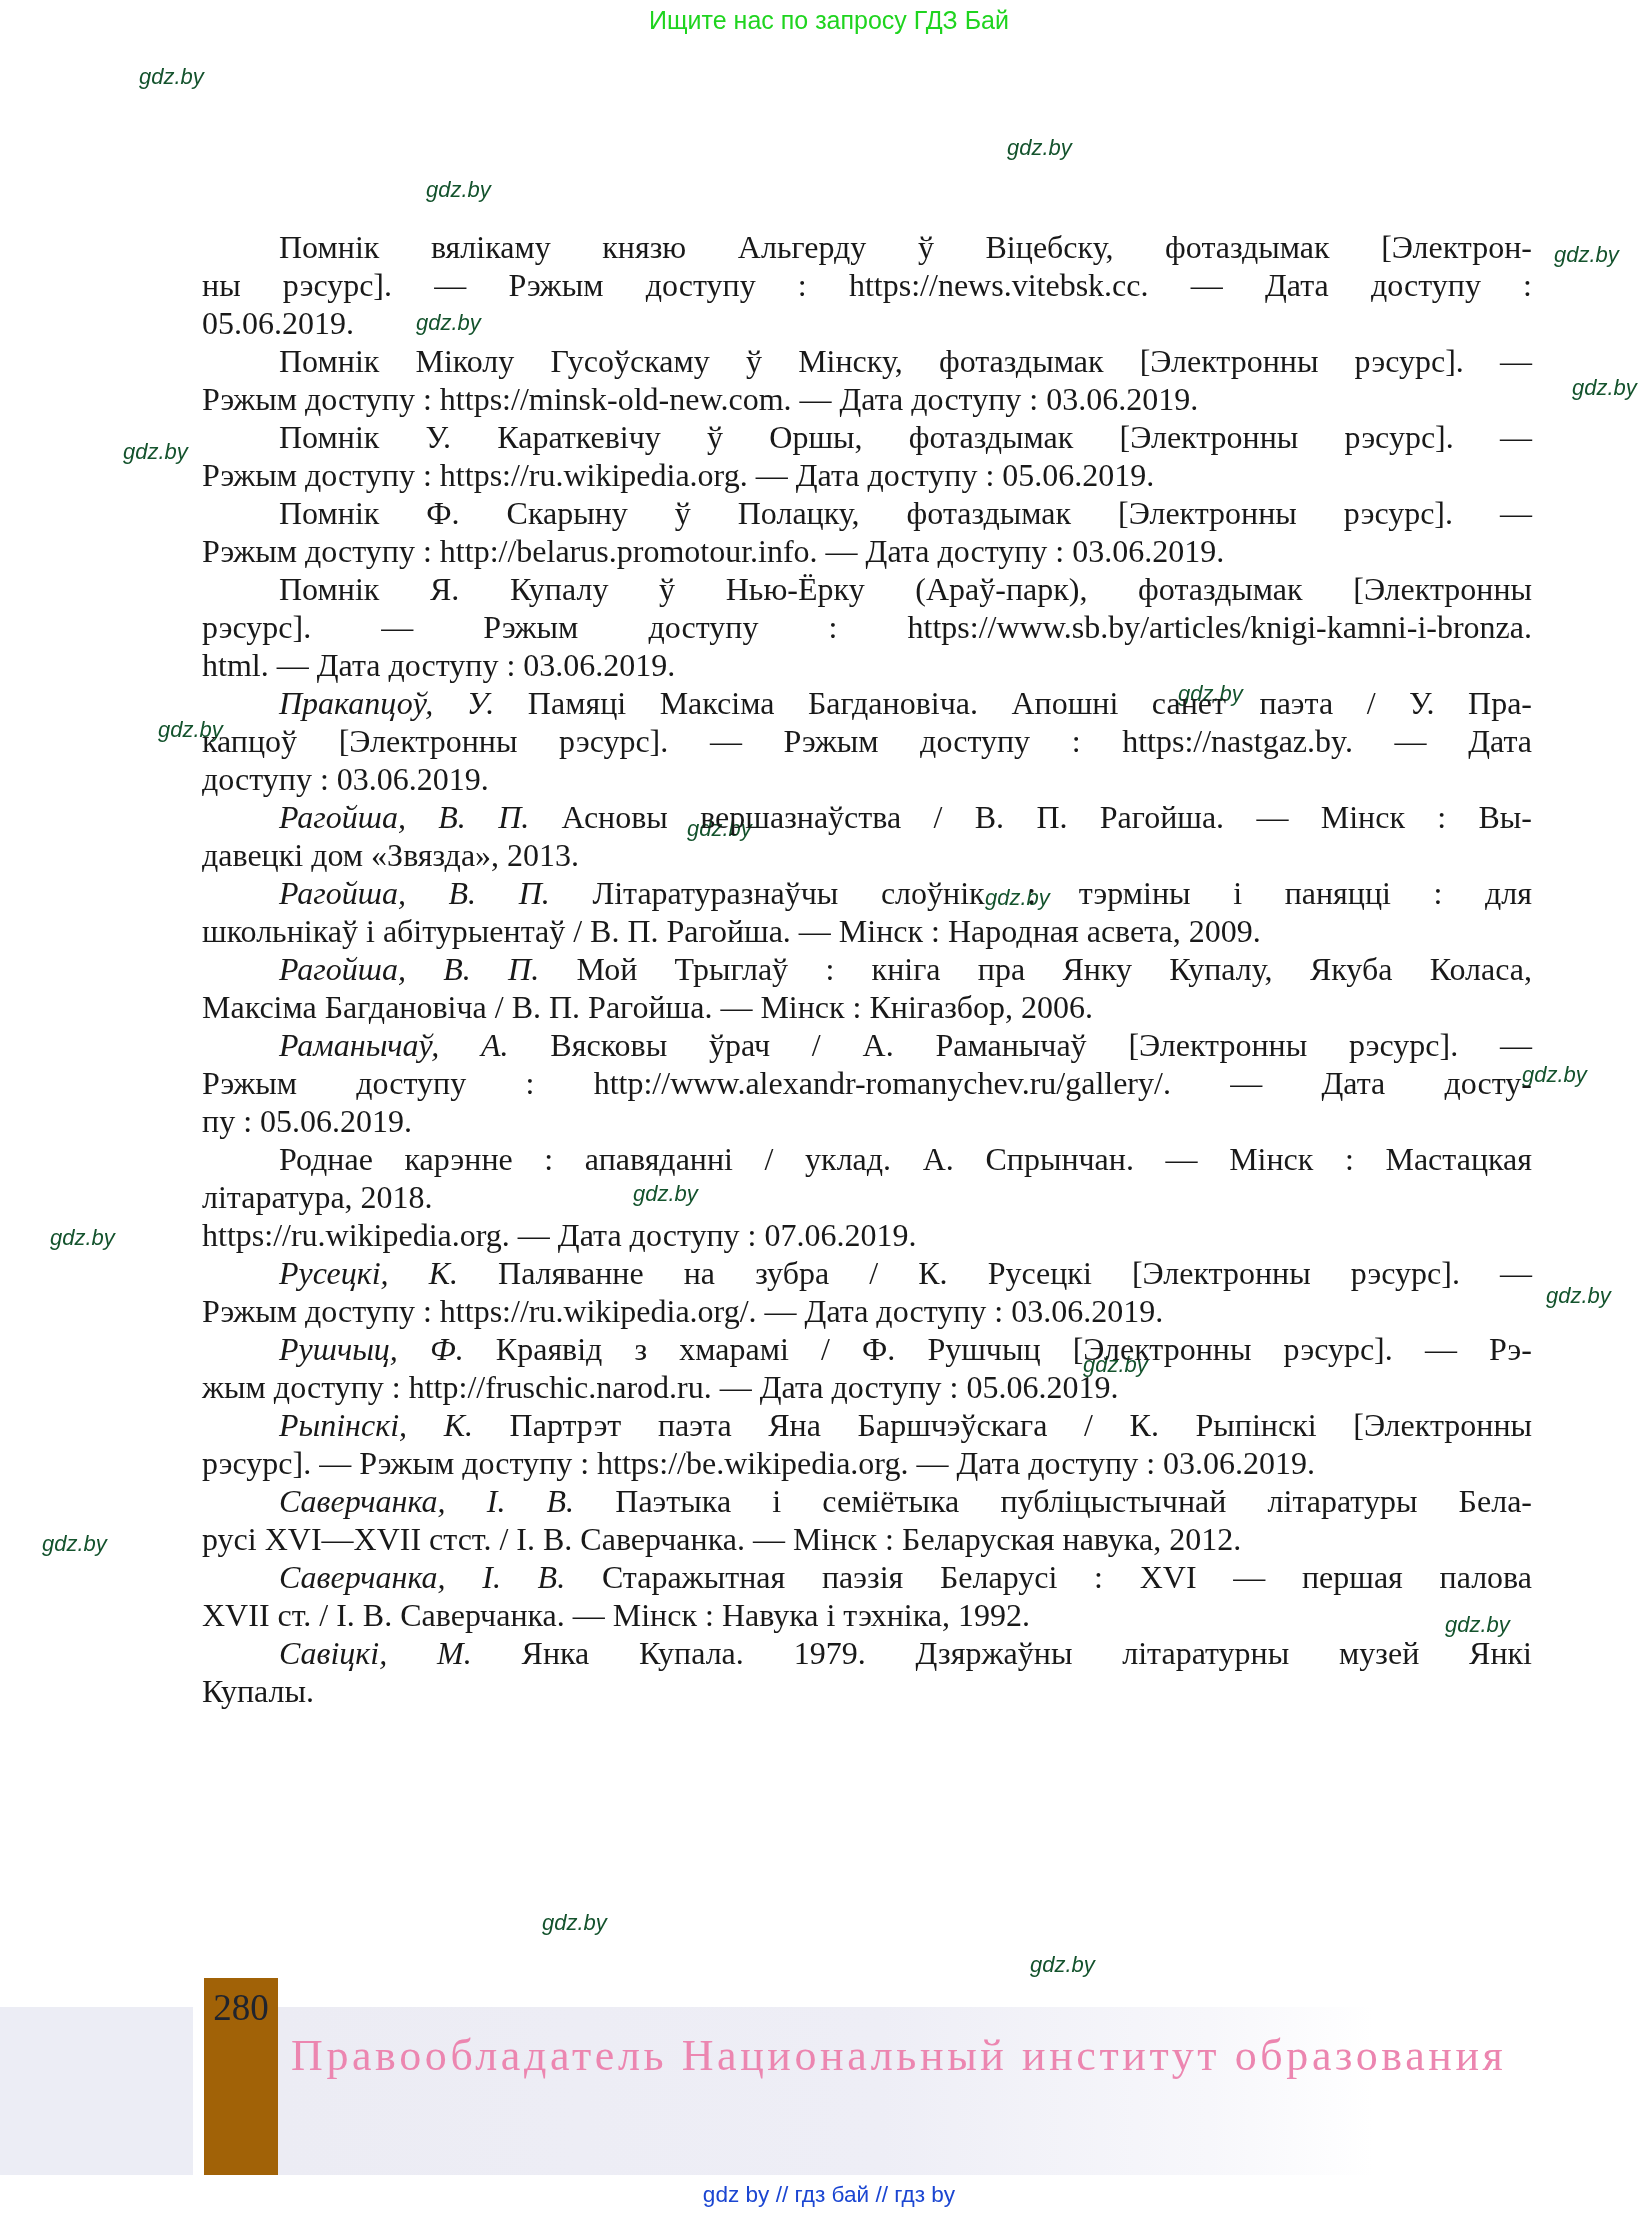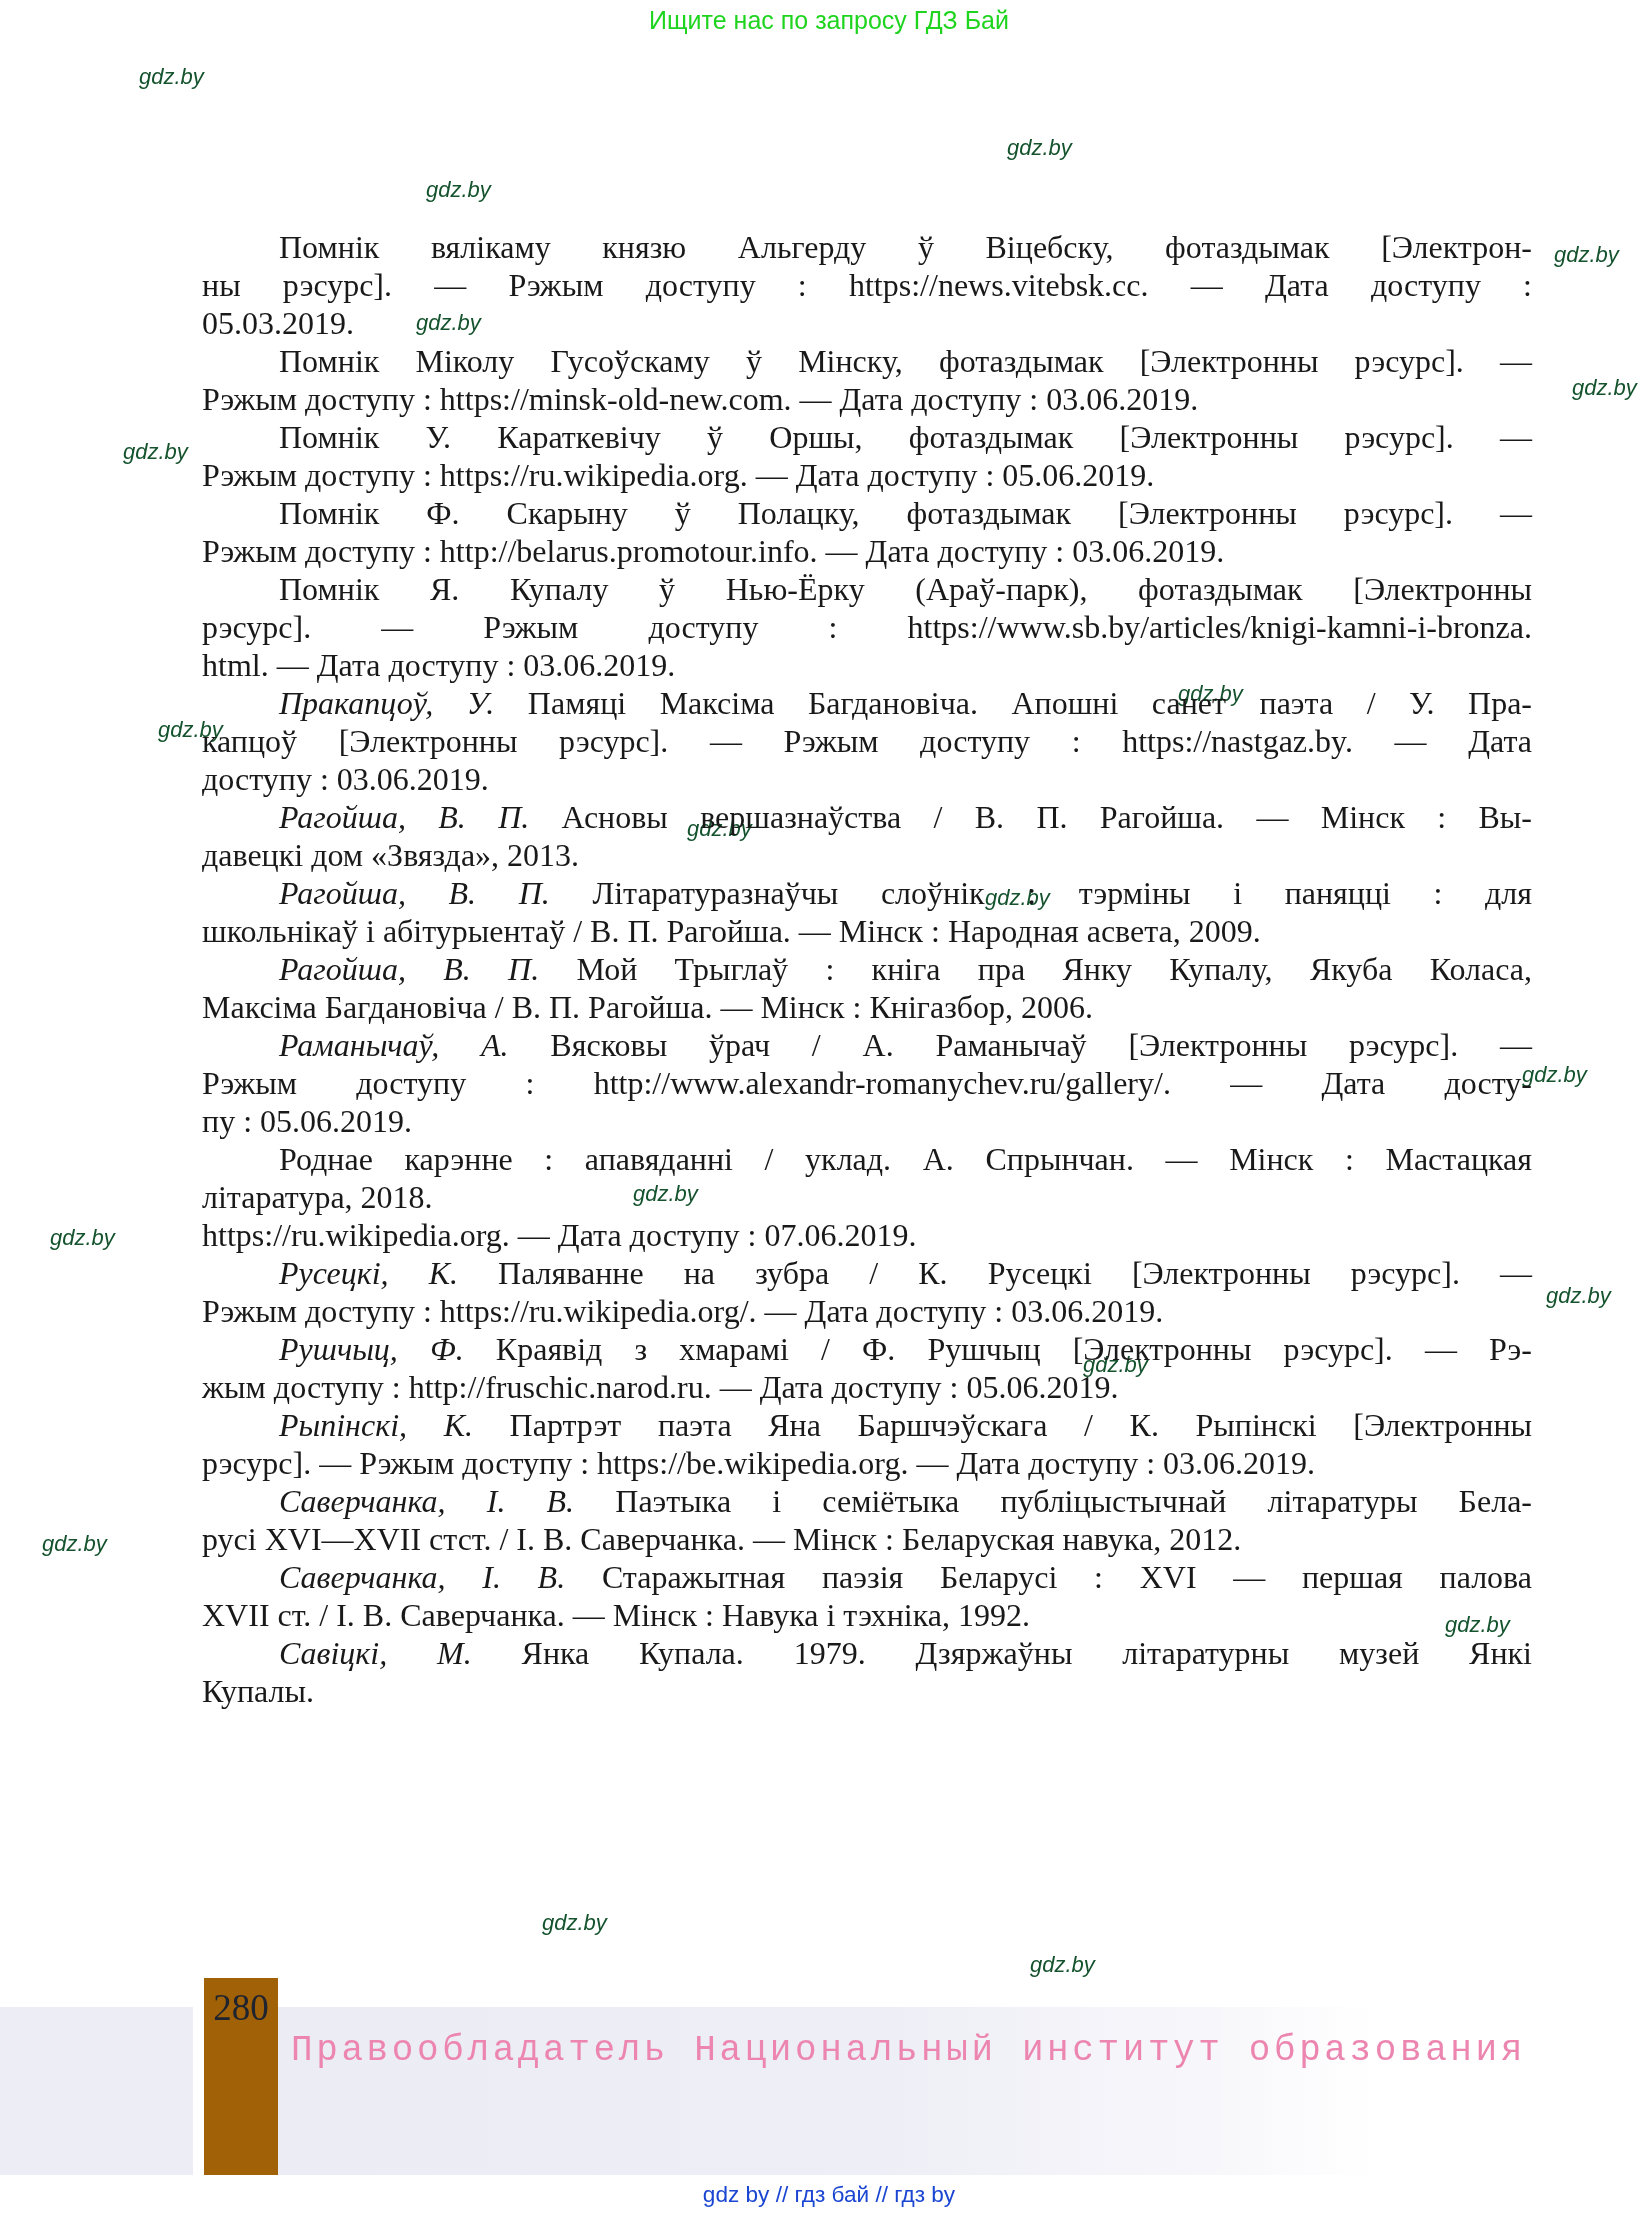--- a/index.html
+++ b/index.html
@@ -17,21 +17,21 @@
   .line.first{text-indent:77px;}
   .line.final{text-align-last:left;-moz-text-align-last:left;}
   .line i{}
   .left-block{position:absolute;left:0;top:2007px;width:193px;height:168px;background:#ecedf5;}
   .strip{position:absolute;left:204px;top:1978px;width:74px;height:197px;background:#a16207;}
   .pnum{padding-top:8px;text-align:center;font-size:37px;color:#20242e;
         font-family:"Liberation Serif",serif;}
   .band{position:absolute;left:278px;top:2007px;width:1096px;height:168px;
         background:linear-gradient(to right,#ececf4 0%,#eeeef6 55%,#f7f7fb 85%,#ffffff 100%);}
   .copyright{position:absolute;left:13px;top:22.6px;white-space:nowrap;
-             font-family:Liberation Mono, monospace;font-size:36px;letter-spacing:3.6px;
+             font-family:Liberation Serif, serif;font-size:44px;letter-spacing:3.6px;
              color:#ec86b0;}
   .links{position:absolute;left:0;right:0;top:2182px;text-align:center;
          font-family:"Liberation Sans",sans-serif;font-size:22.6px;color:#1b46d2;}
 </style>
 </head>
 <body>
 
 <div class="page">
   <div class="promo">Ищите нас по запросу ГДЗ Бай</div>
   <div class="wm-layer">
@@ -56,21 +56,21 @@
       <div class="wm" style="left: 542px; top: 1910px;">gdz.by</div>
       <div class="wm" style="left: 1030px; top: 1952px;">gdz.by</div>
       <div class="wm" style="left: 1244px; top: 2004px;">gdz.by</div>
       <div class="wm" style="left: 50px; top: 2083px;">gdz.by</div>
       <div class="wm" style="left: 417px; top: 2140px;">gdz.by</div>
     </div>
   <div class="bib">
       <div class="entry">
         <div class="line first">Помнік вялікаму князю Альгерду ў Віцебску, фотаздымак [Электрон-</div>
         <div class="line">ны рэсурс]. — Рэжым доступу : https://news.vitebsk.cc. — Дата доступу :</div>
-        <div class="line final">05.03.2019.</div>
+        <div class="line final">05.06.2019.</div>
       </div>
       <div class="entry">
         <div class="line first">Помнік Міколу Гусоўскаму ў Мінску, фотаздымак [Электронны рэсурс]. —</div>
         <div class="line final">Рэжым доступу : https://minsk-old-new.com. — Дата доступу : 03.06.2019.</div>
       </div>
       <div class="entry">
         <div class="line first">Помнік У. Караткевічу ў Оршы, фотаздымак [Электронны рэсурс]. —</div>
         <div class="line final">Рэжым доступу : https://ru.wikipedia.org. — Дата доступу : 05.06.2019.</div>
       </div>
       <div class="entry">

